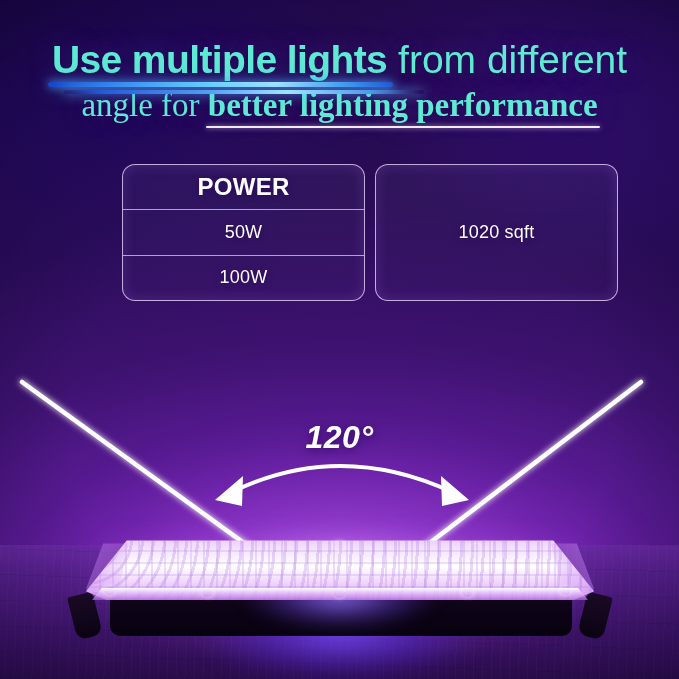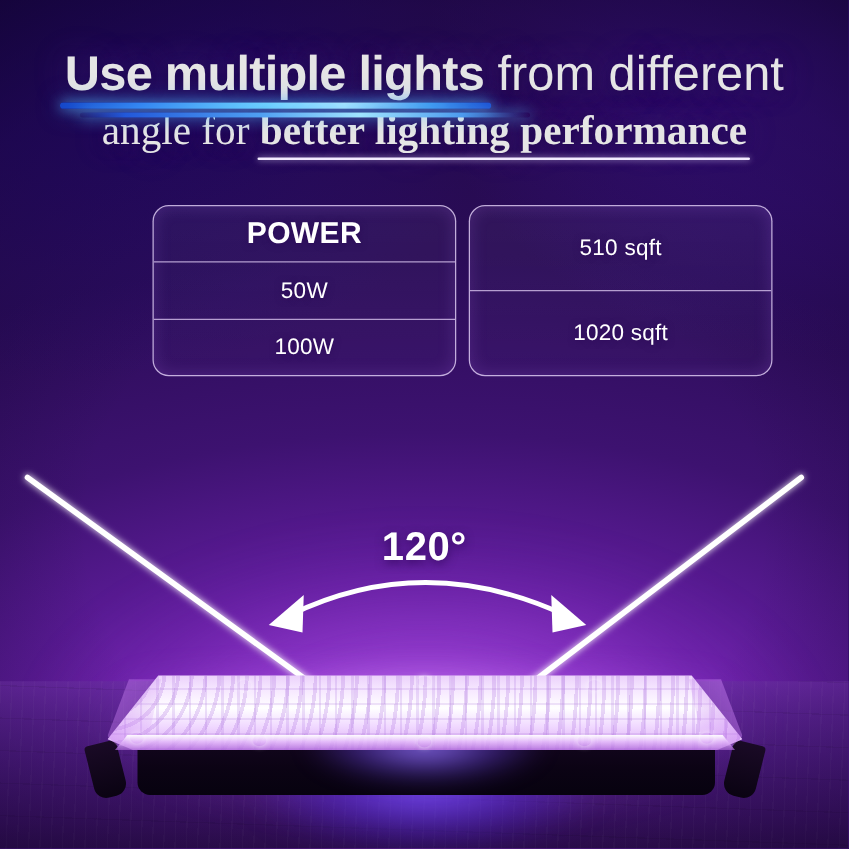--- a/index.html
+++ b/index.html
@@ -51,21 +51,21 @@
       repeating-linear-gradient(2deg, rgba(0,0,0,0.13) 0px, rgba(0,0,0,0.13) 1px, rgba(0,0,0,0) 1px, rgba(0,0,0,0) 26px);
   }
   .floor-glow{
     position:absolute;left:50%;top:-10px;width:640px;height:150px;transform:translateX(-50%);
     background:radial-gradient(55% 70% at 50% 30%, rgba(228,170,255,0.40) 0%, rgba(186,100,240,0.18) 48%, rgba(186,100,240,0) 80%);
     filter:blur(10px);
   }
   
   .headline{
     position:absolute;left:0;right:0;top:40px;text-align:center;
-    color:#e5e5e5;line-height:1.02;
+    color:#5eead4;line-height:1.02;
     text-shadow:0 2px 10px rgba(20,0,60,.65), 0 0 26px rgba(150,90,255,.35);
   }
   .hl-line{white-space:nowrap;}
   .hl-line1{font-size:39px;margin-bottom:9px;}
   .hl-line2{font-size:33px;font-family:Liberation Serif, serif;}
   .hl-bold{font-weight:700;letter-spacing:-0.6px;}
   .hl-light{font-weight:400;letter-spacing:0px;}
   .hl-u-blue{
     position:relative;
     display:inline-block;
@@ -110,20 +110,21 @@
   }
   .spec-cell + .spec-cell{border-top:1px solid rgba(236,218,255,0.70);}
   .spec-head{font-size:24px;font-weight:700;letter-spacing:0.3px;}
   .spec-val{font-size:18px;font-weight:400;letter-spacing:0.2px;}
   
   .overlay{position:absolute;inset:0;}
   .angle-label{
     position:absolute;left:0;right:0;top:419px;text-align:center;
     color:#ffffff;font-size:32px;font-weight:700;letter-spacing:0.5px;
     text-shadow:0 2px 8px rgba(40,0,80,.7);
+    font-style:italic;
   }
   
   .fixture{position:absolute;left:62px;top:528px;width:556px;height:120px;}
   .fx-under-glow{
     position:absolute;left:50%;top:58px;width:360px;height:110px;transform:translateX(-50%);
     background:radial-gradient(50% 60% at 50% 40%, rgba(120,80,255,0.85) 0%, rgba(80,40,220,0.45) 42%, rgba(60,20,190,0) 78%);
     filter:blur(12px);
   }
   .fx-body{
     position:absolute;left:48px;top:62px;width:462px;height:46px;
@@ -209,21 +210,20 @@
 
   <div class="spec-table">
 
     <div class="spec-col">
       <div class="spec-cell spec-head">POWER</div>
       <div class="spec-cell spec-val">50W</div>
       <div class="spec-cell spec-val">100W</div>
     </div>
 
     <div class="spec-col">
-      <div class="spec-cell spec-val">510 sqft</div>
       <div class="spec-cell spec-val">1020 sqft</div>
     </div>
 
   </div>
 
   <svg class="overlay" width="679" height="679" viewBox="0 0 679 679">
     <defs>
       <filter id="softglow" x="-30%" y="-30%" width="160%" height="160%">
         <feGaussianBlur stdDeviation="3" result="b"></feGaussianBlur>
         <feMerge>

